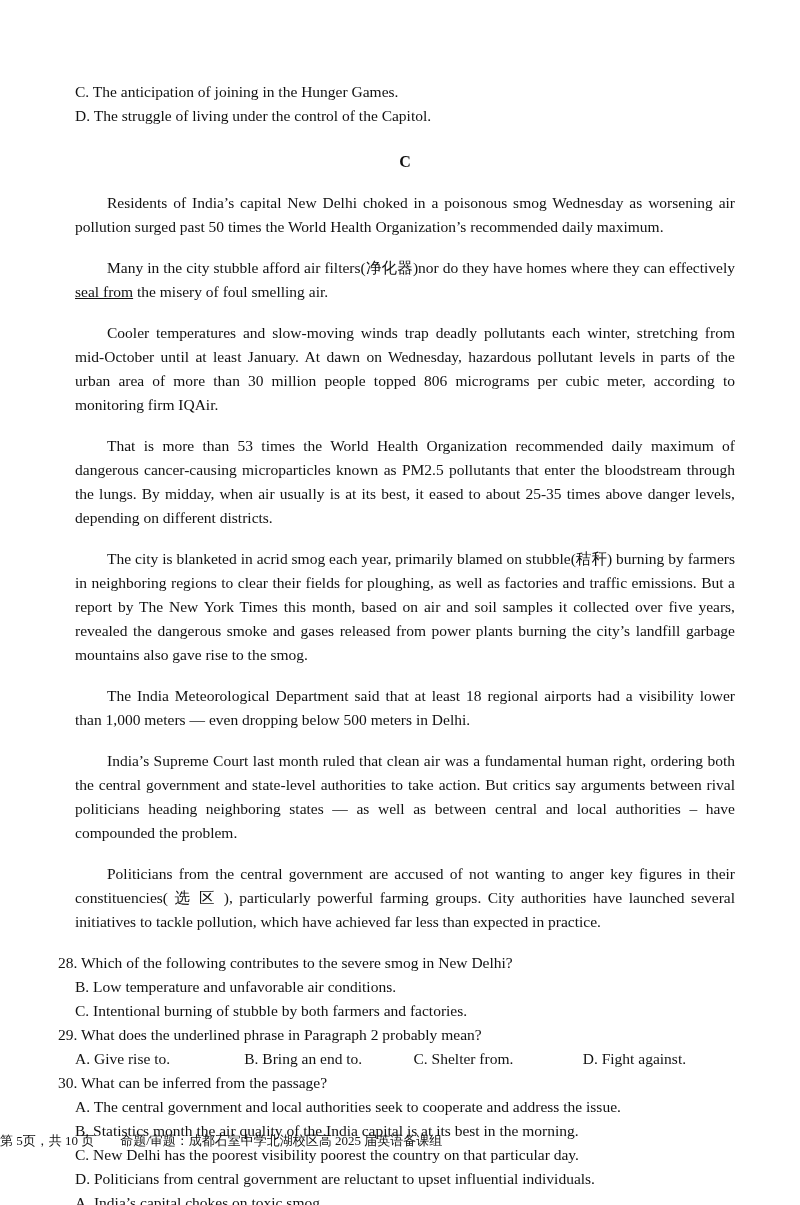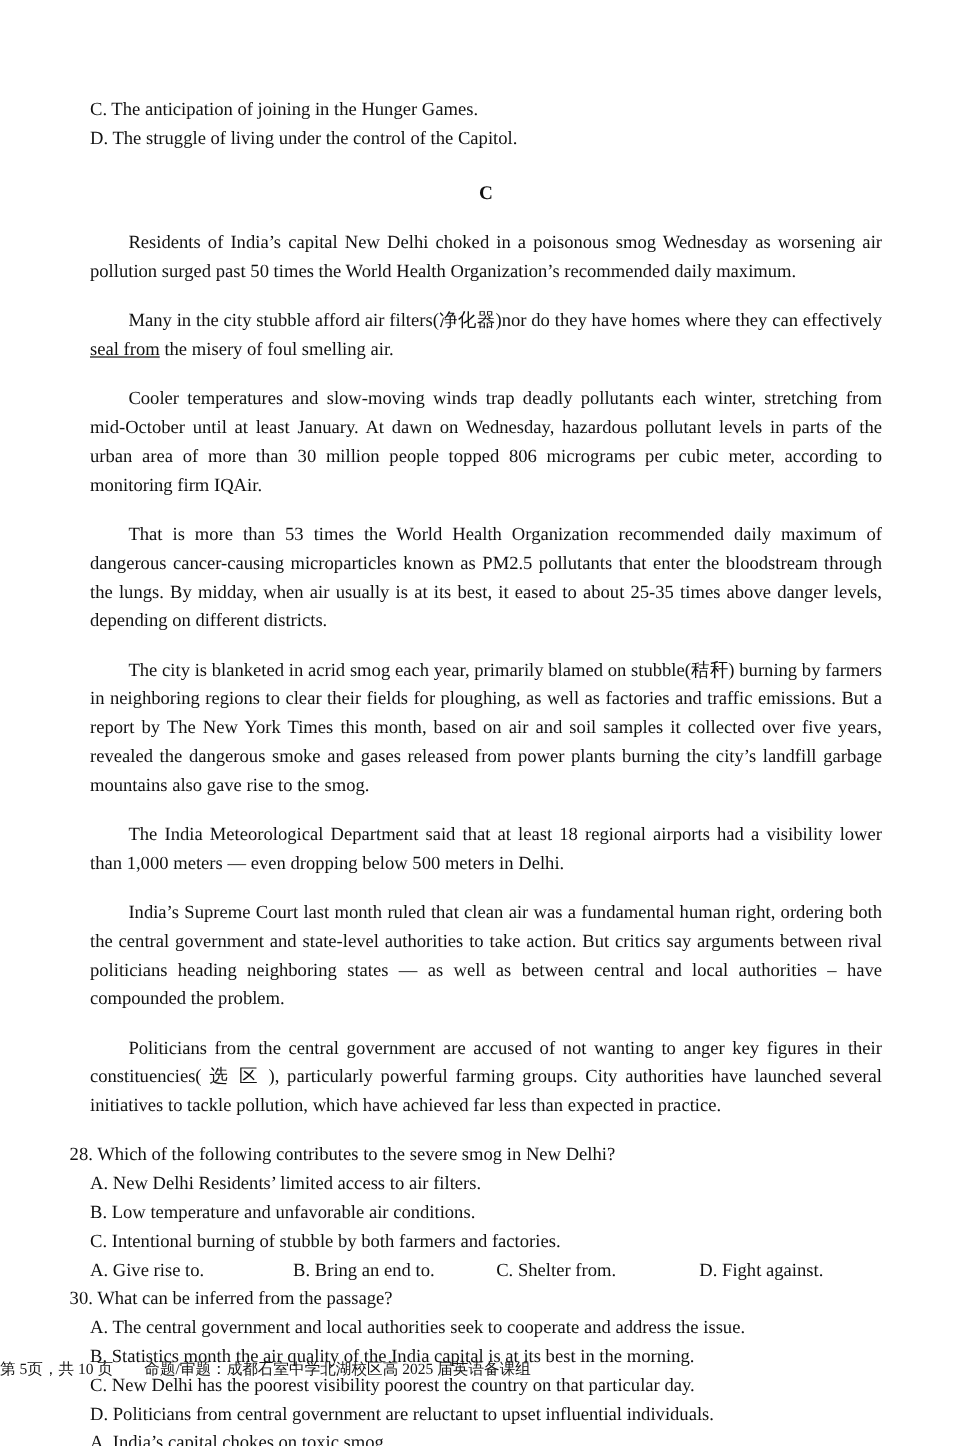--- a/index.html
+++ b/index.html
@@ -27,24 +27,24 @@
   <p class="para">Residents of India’s capital New Delhi choked in a poisonous smog Wednesday as worsening air pollution surged past 50 times the World Health Organization’s recommended daily maximum.</p>
   <p class="para"><span>Many in the city stubble afford air filters(净化器)nor do they have homes where they can effectively </span><span class="underline">seal from</span><span> the misery of foul smelling air.</span></p>
   <p class="para">Cooler temperatures and slow-moving winds trap deadly pollutants each winter, stretching from mid-October until at least January. At dawn on Wednesday, hazardous pollutant levels in parts of the urban area of more than 30 million people topped 806 micrograms per cubic meter, according to monitoring firm IQAir.</p>
   <p class="para">That is more than 53 times the World Health Organization recommended daily maximum of dangerous cancer-causing microparticles known as PM2.5 pollutants that enter the bloodstream through the lungs. By midday, when air usually is at its best, it eased to about 25-35 times above danger levels, depending on different districts.</p>
   <p class="para">The city is blanketed in acrid smog each year, primarily blamed on stubble(秸秆) burning by farmers in neighboring regions to clear their fields for ploughing, as well as factories and traffic emissions. But a report by The New York Times this month, based on air and soil samples it collected over five years, revealed the dangerous smoke and gases released from power plants burning the city’s landfill garbage mountains also gave rise to the smog.</p>
   <p class="para">The India Meteorological Department said that at least 18 regional airports had a visibility lower than 1,000 meters — even dropping below 500 meters in Delhi.</p>
   <p class="para">India’s Supreme Court last month ruled that clean air was a fundamental human right, ordering both the central government and state-level authorities to take action. But critics say arguments between rival politicians heading neighboring states — as well as between central and local authorities – have compounded the problem.</p>
   <p class="para">Politicians from the central government are accused of not wanting to anger key figures in their constituencies( 选 区 ), particularly powerful farming groups. City authorities have launched several initiatives to tackle pollution, which have achieved far less than expected in practice.</p>
 
   <div class="q">28. Which of the following contributes to the severe smog in New Delhi?</div>
-  <div class="opt">A. New Delhi Residents’ limited access to air filters.</div>
   <div class="opt">B. Low temperature and unfavorable air conditions.</div>
   <div class="opt">C. Intentional burning of stubble by both farmers and factories.</div>
 
+  <div class="q">29. What does the underlined phrase in Paragraph 2 probably mean?</div>
   <div class="opts-row">
     <span>A. Give rise to.</span>
     <span>B. Bring an end to.</span>
     <span>C. Shelter from.</span>
     <span>D. Fight against.</span>
   </div>
 
   <div class="q">30. What can be inferred from the passage?</div>
   <div class="opt">A. The central government and local authorities seek to cooperate and address the issue.</div>
   <div class="opt">B. Statistics month the air quality of the India capital is at its best in the morning.</div>

